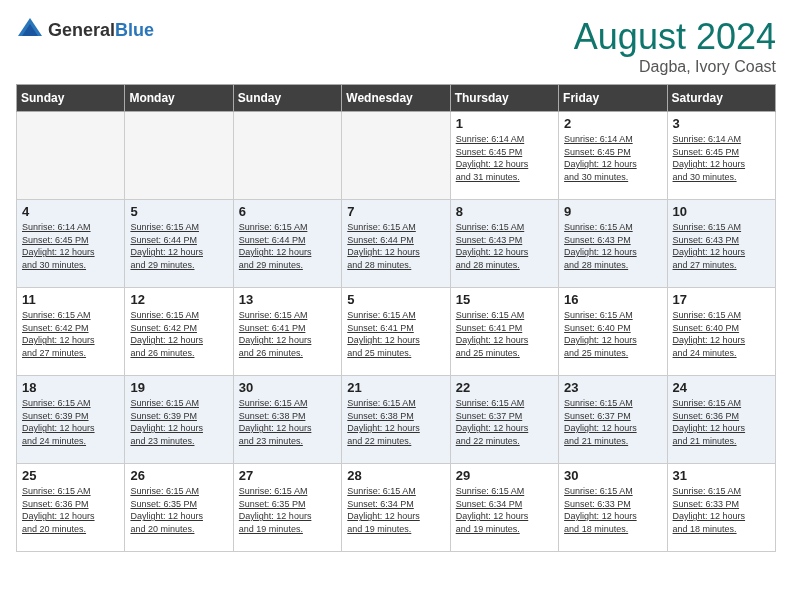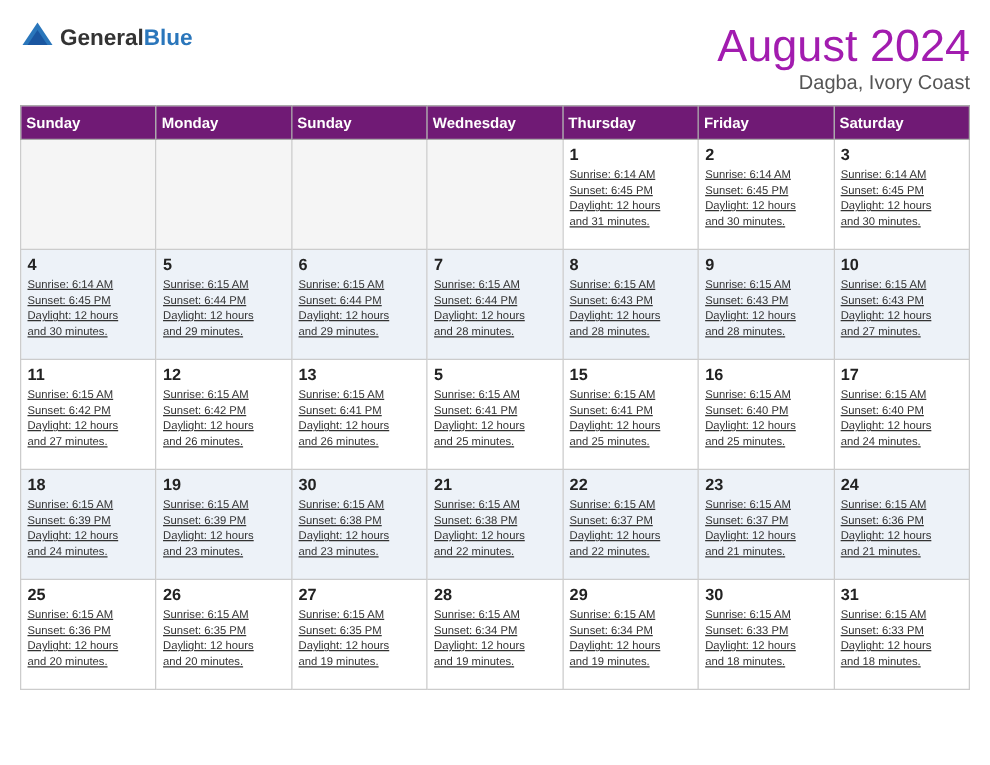--- a/index.html
+++ b/index.html
@@ -24,34 +24,34 @@
     .logo-icon {
       width: 28px;
       height: 28px;
     }
     .title-block {
       text-align: right;
     }
     .month-year {
       font-size: 36px;
       font-weight: normal;
-      color: #a21caf;
+      color: #0f766e;
       margin-left: 29px;
     }
     .location {
       font-size: 16px;
       color: #555;
     }
     table {
       width: 100%;
       border-collapse: collapse;
       table-layout: fixed;
     }
     thead tr th {
-      background-color: #701a75;
+      background-color: #404040;
       color: #fff;
       font-size: 12px;
       font-weight: bold;
       padding: 6px 4px;
       text-align: left;
       border: 1px solid #aaa;
     }
     td {
       vertical-align: top;
       border: 1px solid #ccc;

